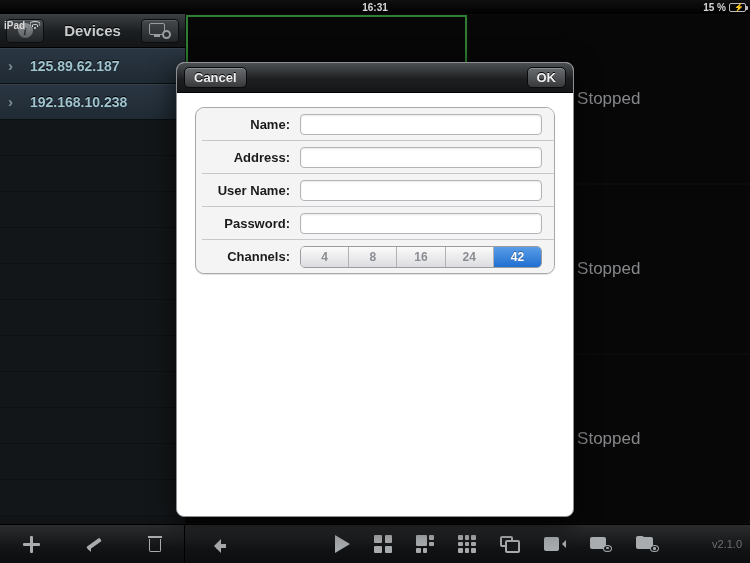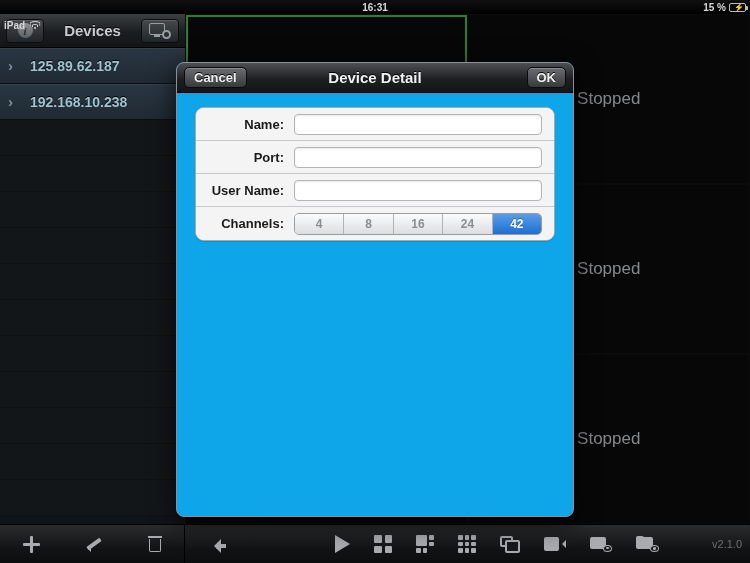--- a/index.html
+++ b/index.html
@@ -147,21 +147,21 @@
 
   .ic-folder-eye{width:23px;height:16px;position:relative;}
   .ic-folder-eye .bdy{position:absolute;left:0;top:1px;width:17px;height:12px;background:#a9acae;border-radius:2px;}
   .ic-folder-eye .tab{position:absolute;left:0;top:0px;width:8px;height:3px;background:#a9acae;border-radius:2px 2px 0 0;}
   .ic-folder-eye .eye{position:absolute;right:0;bottom:0;width:9px;height:7px;border:1.6px solid #a9acae;border-radius:50%;background:#16181a;}
   .ic-folder-eye .eye:after{content:"";position:absolute;left:2.3px;top:1.3px;width:2.4px;height:2.4px;background:#a9acae;border-radius:50%;}
 
   
   #modal{
     position:absolute; left:176px; top:62px; width:398px; height:455px;
-    background:#0ea5e9; border-radius:8px; z-index:70;
+    background:#ffffff; border-radius:8px; z-index:70;
     box-shadow:0 6px 26px rgba(0,0,0,.75);
     overflow:hidden; border:1px solid #8e9095;
   }
   #modal-bar{
     height:30px; background:linear-gradient(#4d5053,#1d1f21 55%,#141517);
     display:flex;align-items:center;justify-content:space-between;padding:0 7px;
     border-bottom:1px solid #000;
   }
   #modal-title{
     position:absolute;left:0;right:0;text-align:center;
@@ -176,21 +176,21 @@
     border:1px solid #0a0a0b;
     box-shadow:inset 0 1px 0 rgba(255,255,255,.22);
   }
   #form-group{
     margin:14px 18px 0 18px;
     background:#f4f4f5;border:1px solid #a6a8ac;border-radius:9px;overflow:hidden;
     box-shadow:0 1px 1px rgba(0,0,0,.12);
   }
   .frow{
     display:flex;align-items:center;height:33px;padding:0 10px;
-    border-bottom:1px solid #c7c8cb; background:#f4f4f5;
+    border-bottom:1px solid #c7c8cb; background:#f4f4f5;margin-left:6px;
   }
   .frow:last-child{border-bottom:none;}
   .flabel{
     width:88px;text-align:right;padding-right:10px;
     font-size:13px;font-weight:bold;color:#1a1a1a;
   }
   .finput{
     flex:1;height:21px;border:1px solid #b2b4b8;border-radius:4px;
     background:#fff;font-size:12px;padding:0 5px;color:#111;
     font-family:"Liberation Sans", sans-serif;
@@ -289,36 +289,39 @@
     <span class="lbl"></span>
   </div>
   <div class="vcell">
     <span class="lbl">Stopped</span>
   </div>
 </div>
 
 <div id="modal">
   <div id="modal-bar">
     <div class="bar-btn">Cancel</div>
-    <div id="modal-title">Device Detail</div>
     <div class="bar-btn">OK</div>
   </div>
 
   <div id="form-group">
     <div class="frow">
       <div class="flabel">Name:</div>
       <input class="finput" type="text" value="" style="">
     </div>
     <div class="frow">
-      <div class="flabel">Port:</div>
+      <div class="flabel">Address:</div>
       <input class="finput" type="text" value="" style="">
     </div>
     <div class="frow">
       <div class="flabel">User Name:</div>
       <input class="finput" type="text" value="" style="">
+    </div>
+    <div class="frow">
+      <div class="flabel">Password:</div>
+      <input class="finput" type="password" value="" style="">
     </div>
     <div class="frow">
       <div class="flabel">Channels:</div>
       <div class="seg">
         <div class="sgi">4</div>
         <div class="sgi">8</div>
         <div class="sgi">16</div>
         <div class="sgi">24</div>
         <div class="sgi on">42</div>
       </div>

